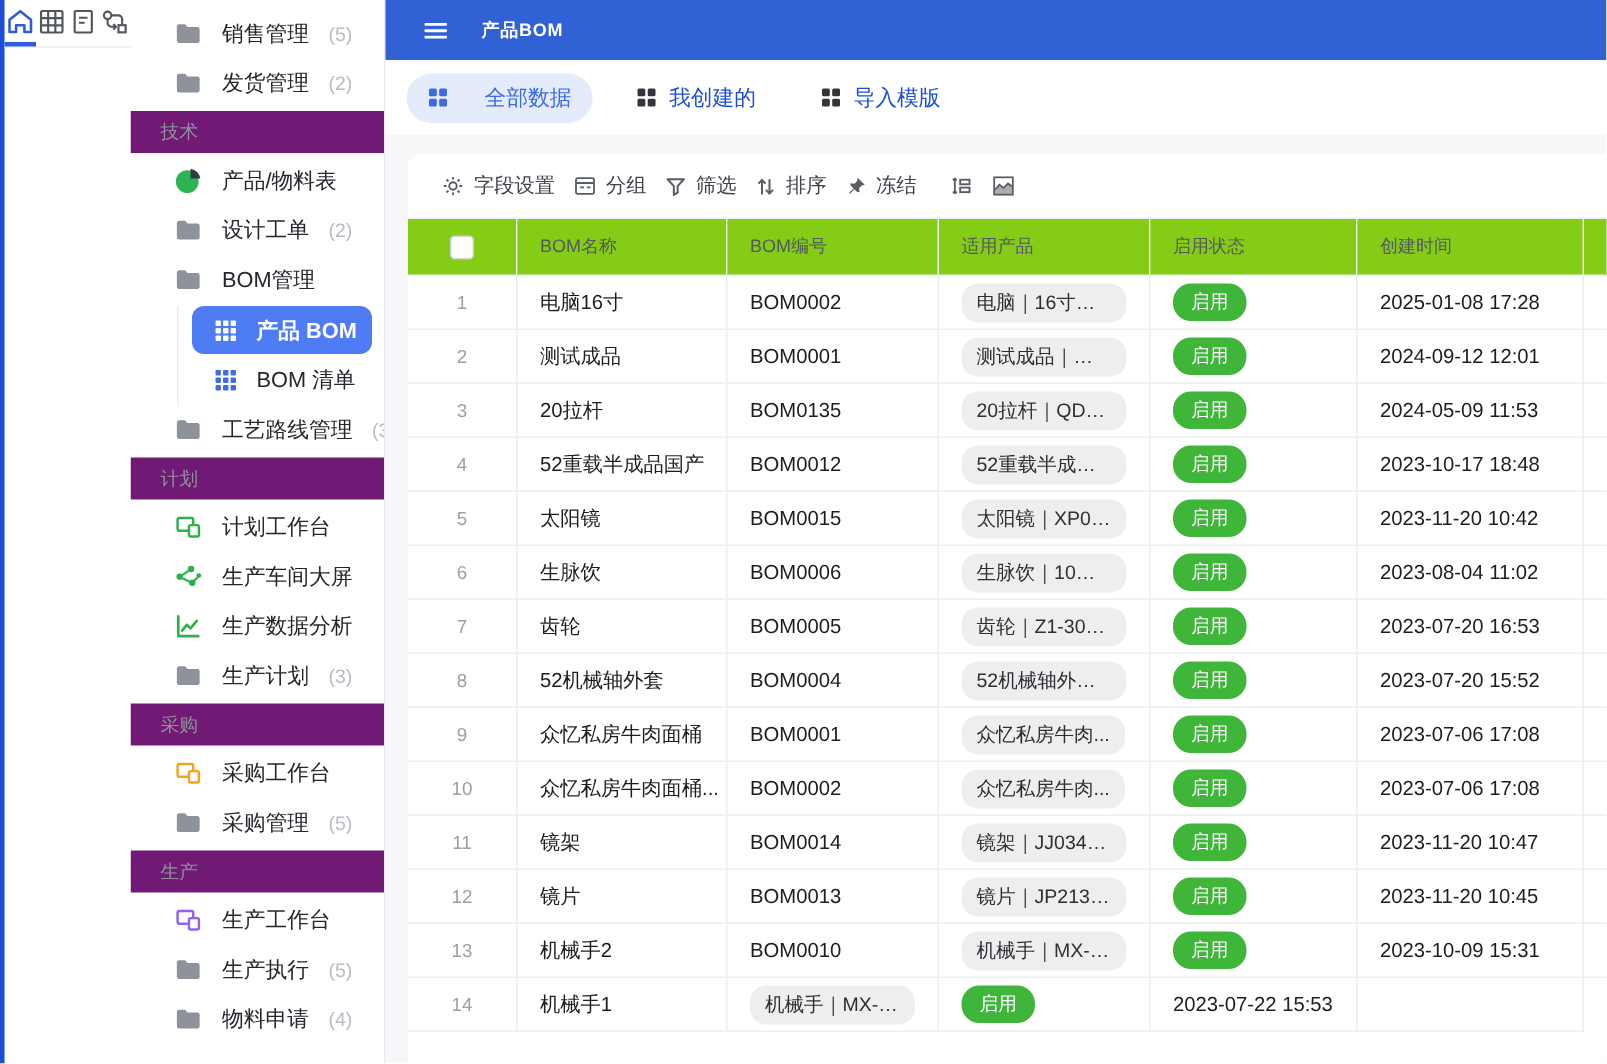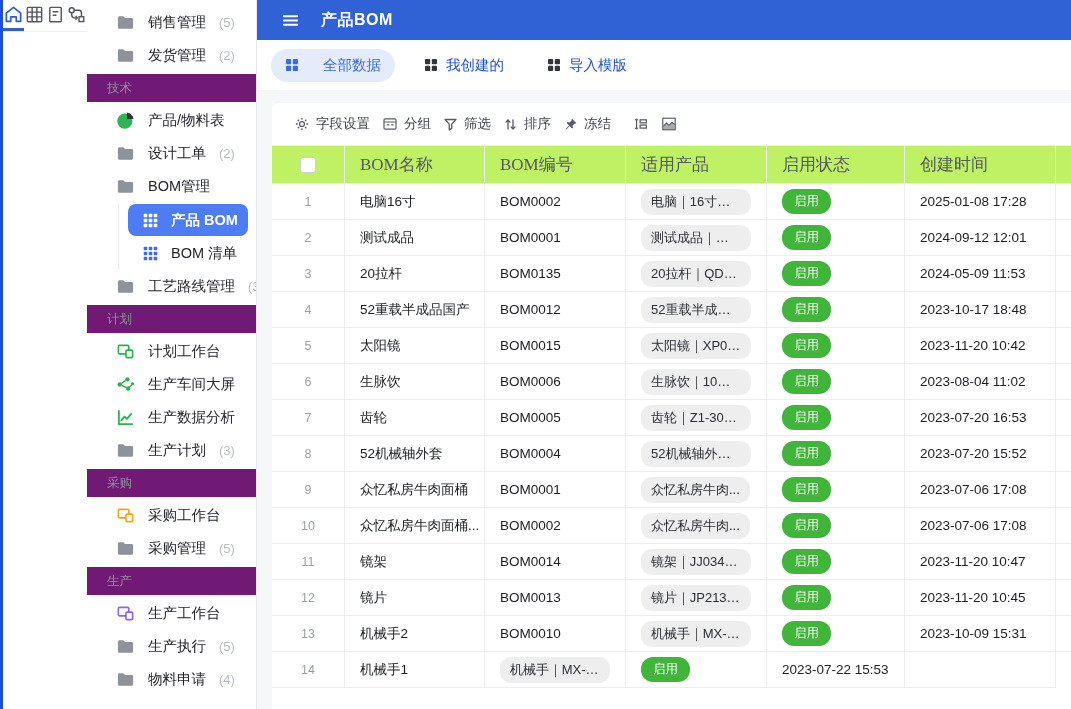--- a/index.html
+++ b/index.html
@@ -16,40 +16,40 @@
   .side-item .count{color:#b7bcc3;font-size:13px;}
   .side-section{height:28px;margin:2px 0;background:#701a75;display:flex;align-items:center;padding-left:20px;font-size:12.5px;color:#8f939b;}
   .tree-group{margin-left:31px;margin-right:8px;padding-left:9px;border-left:1px solid #e9ebee;}
   .side-child{height:32px;display:flex;align-items:center;gap:12px;padding-left:14px;font-size:14.5px;color:#24262c;border-radius:8px;margin:1px 0;cursor:pointer;white-space:nowrap;}
   .side-child.active{background:#4e7cf5;color:#fff;font-weight:700;}
   .ic{display:inline-flex;align-items:center;justify-content:center;}
 
   
   .main{flex:1;display:flex;flex-direction:column;background:#f6f7f9;min-width:0;}
   .topbar{height:40px;min-height:40px;background:#3061d5;display:flex;align-items:center;padding-left:24px;gap:21px;color:#fff;}
-  .topbar .title{font-size:16px;font-weight:700;letter-spacing:.5px;}
+  .topbar .title{font-size:12px;font-weight:700;letter-spacing:.5px;}
   .viewtabs{height:50px;min-height:50px;background:#fff;display:flex;align-items:center;padding-left:14px;gap:15px;}
   .viewtab{display:flex;align-items:center;gap:8px;padding:7px 14px;border-radius:17px;font-size:14.5px;color:#1d4ed8;cursor:pointer;white-space:nowrap;}
   .viewtab .ic{color:#32353c;}
   .viewtab.active{background:#e4ebfb;color:#3a6be4;gap:24px;}
   .viewtab.active .ic{color:#3a6be4;}
 
   .content{flex:1;padding:13px 0 0 15px;min-height:0;}
   .card{background:#fff;border-radius:8px 0 0 0;height:100%;display:flex;flex-direction:column;min-height:0;}
 
   .toolbar{height:42px;min-height:42px;display:flex;align-items:center;padding-left:22px;gap:12px;font-size:13.5px;color:#3f434b;}
   .tbtn{display:flex;align-items:center;gap:6px;cursor:pointer;white-space:nowrap;}
   .tbtn .ic{color:#585c64;}
 
   
   .tablegrid{border-top:1px solid #eceef1;}
   .trow{display:grid;grid-template-columns:73px 140px 141px 141px 138px 151px 1fr;}
   .tcell{border-right:1px solid #eceef1;border-bottom:1px solid #eceef1;display:flex;align-items:center;padding:0 15px;overflow:hidden;white-space:nowrap;}
   .tcell.center{justify-content:center;padding:0;}
-  .thead .tcell{height:37px;font-size:17px;color:#55585f;background:#bef264;font-family:Liberation Serif, serif;}
+  .thead .tcell{height:37px;font-size:12px;color:#55585f;background:#84cc16;}
   .tbody .tcell{height:35px;font-size:13.5px;color:#1b1d21;}
   .rownum{color:#9ba0a8;font-size:12.5px;}
   .checkbox{width:14px;height:14px;border:1px solid #ced3d9;border-radius:3px;background:#fff;cursor:pointer;}
   .tagpill{background:#eeeeef;border-radius:11px;padding:4px 10px;font-size:13px;color:#2c2f34;max-width:118px;overflow:hidden;text-overflow:ellipsis;white-space:nowrap;}
   .statuspill{background:#3fb53a;border-radius:12px;padding:4px 12px;font-size:12.5px;color:#fff;}
 </style>
 </head>
 <body>
 
 <div class="app">

